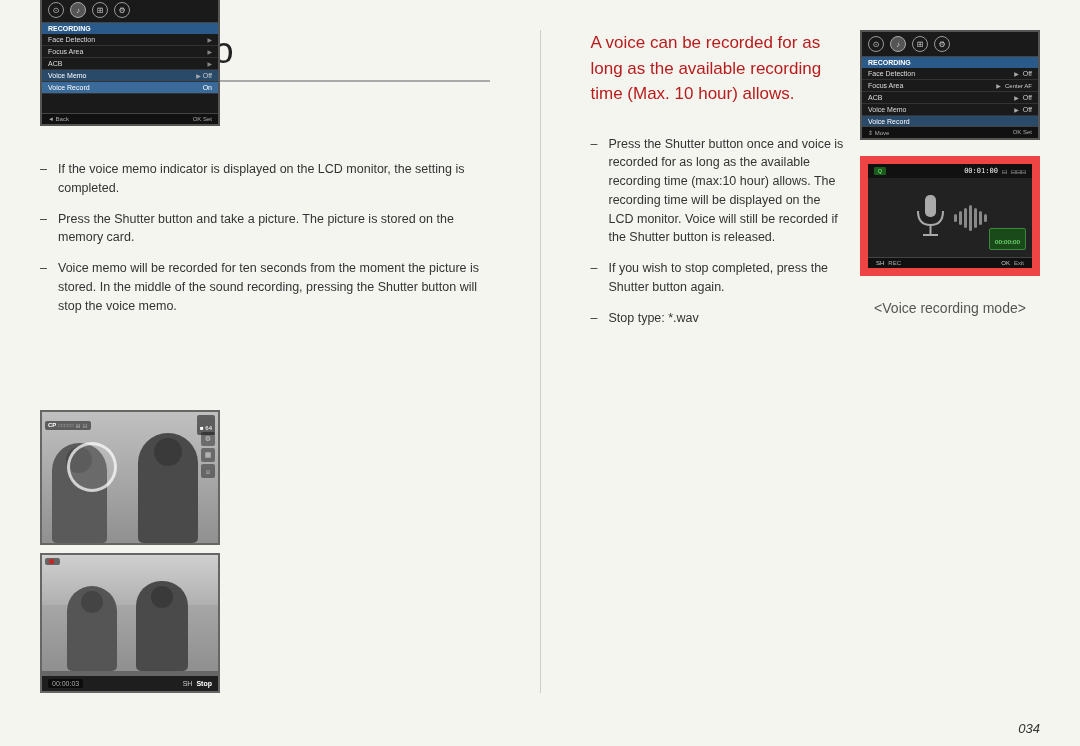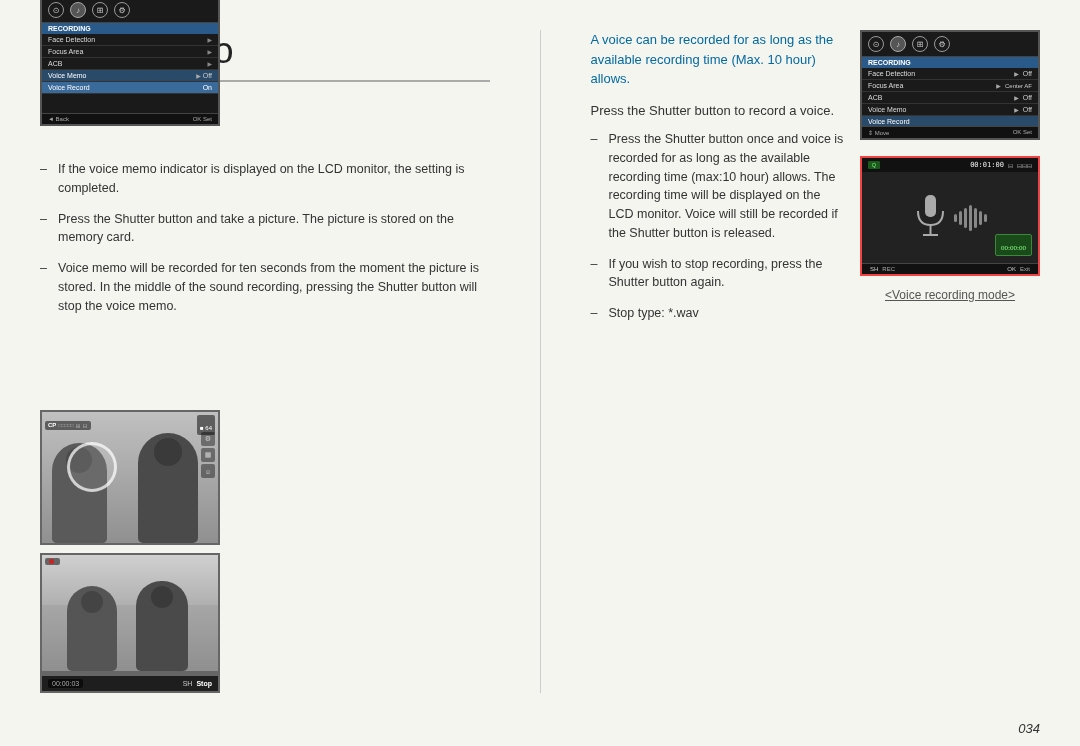--- a/index.html
+++ b/index.html
@@ -226,32 +226,31 @@
 
     .right-screenshots {
       display: flex;
       flex-direction: column;
       gap: 8px;
       min-width: 180px;
     }
 
     .voice-recording-caption {
       text-align: center;
-      font-size: 12px;
+      font-size: 14px;
       color: #555;
-      margin-top: 4px;
-      text-decoration: underline;
+      margin-top: 16px;
     }
 
     
     .voice-rec-screen {
       width: 180px;
       height: 120px;
       background: #1a1a1a;
-      border: 2px solid #ef4444;
+      border: 8px solid #ef4444;
       position: relative;
       overflow: hidden;
     }
 
     .voice-rec-inner {
       background: #222;
       height: 100%;
       display: flex;
       flex-direction: column;
     }
@@ -307,24 +306,24 @@
     .page-number-bar {
       text-align: right;
       padding: 8px 40px 10px 40px;
       font-size: 13px;
       color: #333;
       font-style: italic;
     }
 
     
     .right-intro {
-      font-size: 13px;
-      color: #0369a1;
+      font-size: 17px;
+      color: #b91c1c;
       line-height: 1.5;
-      margin-bottom: 12px;
+      margin-bottom: 28px;
       max-width: 330px;
     }
 
     .press-shutter-text {
       font-size: 13px;
       color: #333;
       line-height: 1.5;
       margin-bottom: 10px;
     }
 
@@ -510,30 +509,29 @@
   </div>
 
   <div class="column-divider"></div>
 
   <div class="right-column">
 
     <div style="display:flex; gap:16px;">
 
       <div class="right-text-area">
         <p class="right-intro">A voice can be recorded for as long as the available recording time (Max. 10 hour) allows.</p>
-        <p class="press-shutter-text">Press the Shutter button to record a voice.</p>
 
         <ul class="bullet-list">
           <li class="bullet-item">
             <span class="bullet-dash">–</span>
             <span>Press the Shutter button once and voice is recorded for as long as the available recording time (max:10 hour) allows. The recording time will be displayed on the LCD monitor. Voice will still be recorded if the Shutter button is released.</span>
           </li>
           <li class="bullet-item">
             <span class="bullet-dash">–</span>
-            <span>If you wish to stop recording, press the Shutter button again.</span>
+            <span>If you wish to stop completed, press the Shutter button again.</span>
           </li>
           <li class="bullet-item">
             <span class="bullet-dash">–</span>
             <span>Stop type: *.wav</span>
           </li>
         </ul>
       </div>
 
       <div class="right-screenshots">
 

